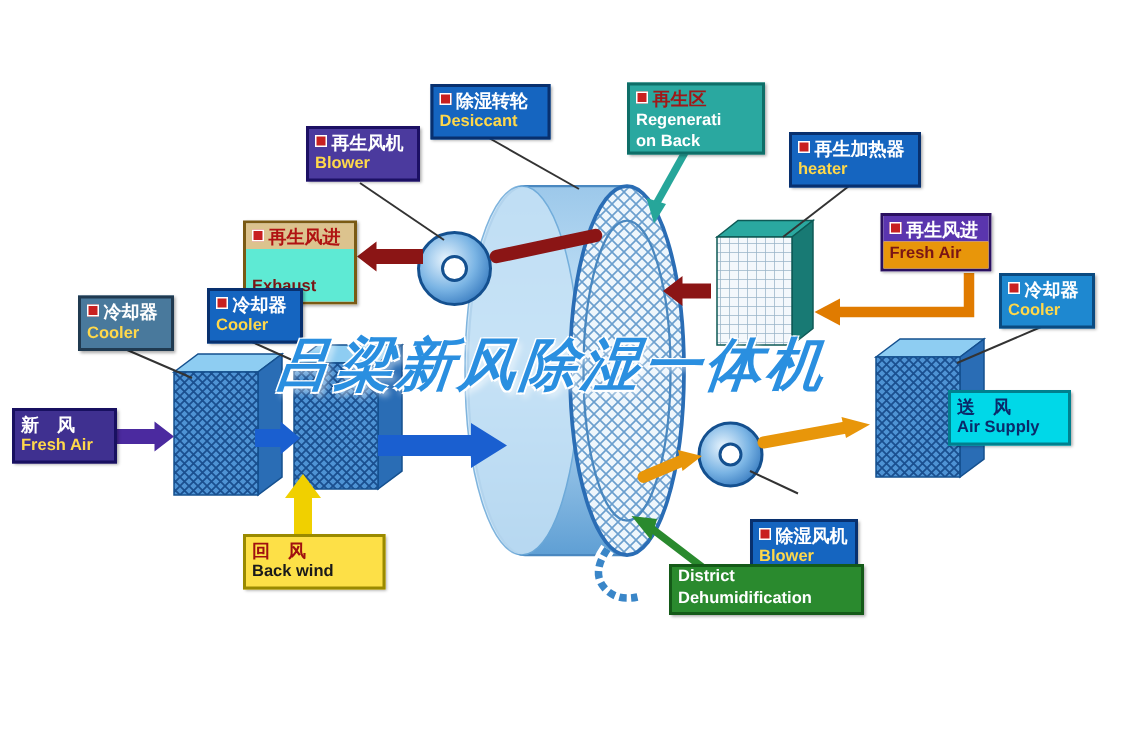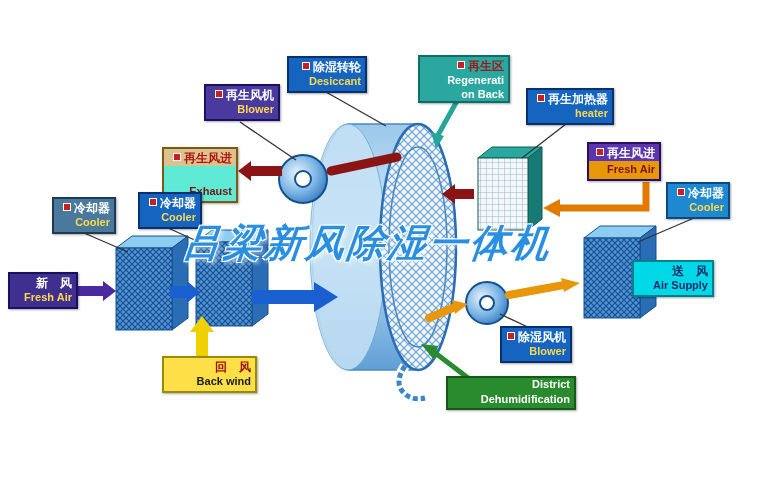--- a/index.html
+++ b/index.html
@@ -1,20 +1,20 @@
 <!DOCTYPE html>
 <html><head>
 <meta charset="utf-8">
 <style>
   html,body{margin:0;padding:0;background:#fff;}
   body{width:757px;height:488px;overflow:hidden;font-family:"Liberation Sans",sans-serif;}
   #stage{position:relative;width:757px;height:488px;background:#fff;}
   #shapes{position:absolute;left:0;top:0;z-index:1;}
 
-  .label{position:absolute;z-index:20;border:2px solid #a3a3a3;text-align:right;
+  .label{position:absolute;z-index:20;border:2px solid #a3a3a3;text-align:left;
          font-weight:bold;line-height:1.2;box-sizing:border-box;
          box-shadow:1px 1px 2px rgba(0,0,0,.35);}
   .label .zh{font-size:12px;padding:2px 4px 1px;white-space:nowrap;}
   .label .en{font-size:11px;padding:0 4px 2px;}
   .blt{display:inline-block;width:6px;height:6px;background:#c82020;border:1px solid #fff;
        margin-right:3px;vertical-align:1px;}
 
   .L0{left:204px;top:84px;width:76px;background:#4b3a9e;border-color:#1c1064}
   .L0 .zh{color:#fff}.L0 .en{color:#ffd84a}
   .L1{left:287px;top:56px;width:80px;background:#1565c0;border-color:#08306e}
@@ -32,21 +32,21 @@
   .L7{left:138px;top:192px;width:64px;background:#1565c0;border-color:#08306e}
   .L7 .zh{color:#fff}.L7 .en{color:#ffd84a}
   .L8{left:666px;top:182px;width:64px;background:#1e88d0;border-color:#0a4a80}
   .L8 .zh{color:#fff}.L8 .en{color:#ffd84a}
   .L9{left:8px;top:272px;width:70px;background:#3f3090;border-color:#181060}
   .L9 .zh{color:#fff}.L9 .en{color:#ffd84a}
   .L10{left:632px;top:260px;width:82px;background:#00d8e8;border-color:#00808e}
   .L10 .zh{color:#0a2a6a}.L10 .en{color:#0a2a6a}
   .L11{left:162px;top:356px;width:95px;background:#fde047;border-color:#9a8a00}
   .L11 .zh{color:#a01010}.L11 .en{color:#1a1a1a}
-  .L12{left:500px;top:326px;width:72px;background:#1565c0;border-color:#08306e}
+  .L12{left:500px;top:346px;width:72px;background:#1565c0;border-color:#08306e}
   .L12 .zh{color:#fff}.L12 .en{color:#ffd84a}
   .L13{left:446px;top:376px;width:130px;background:#2a8a2e;border-color:#145a18}
   .L13 .zh{color:#fff}.L13 .en{color:#fff}
 
   #watermark{position:absolute;left:183px;top:218px;z-index:30;
     font-size:38px;font-weight:bold;font-style:italic;letter-spacing:3px;
     color:#2a8fe0;transform:skewX(-6deg);white-space:nowrap;
     text-shadow:1px 1px 0 #fff,-1px -1px 0 #fff,1px -1px 0 #fff,-1px 1px 0 #fff,3px 3px 4px rgba(255,255,255,.6);}
 </style>
 </head>

